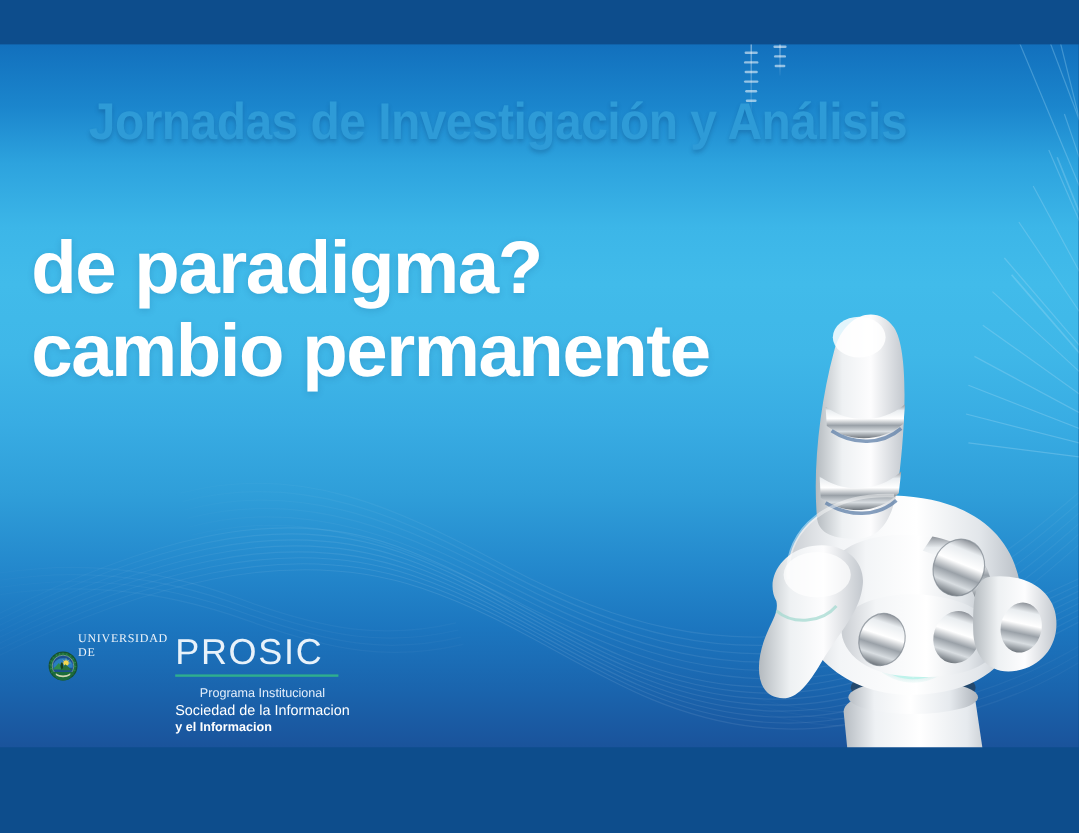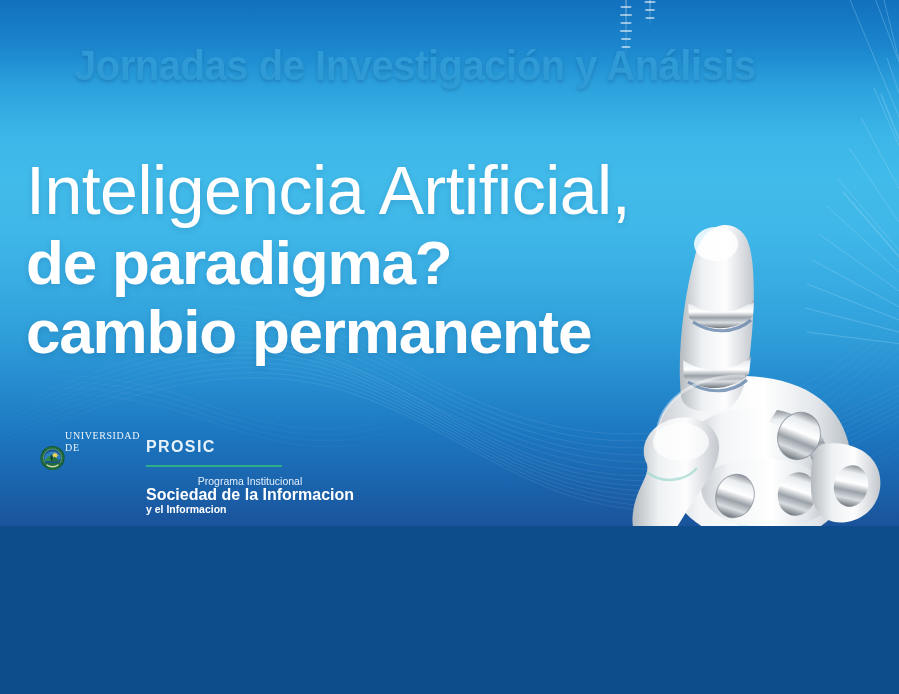--- a/index.html
+++ b/index.html
@@ -1,34 +1,35 @@
 <!DOCTYPE html>
 <html><head>
 <meta charset="utf-8">
 <style>
   html,body{margin:0;padding:0;background:#0d4d8c;}
   #poster{
     position:relative;
-    width:899px;height:526px;
+    width:899px;height:586px;
     overflow:hidden;
     font-family:"Liberation Sans", sans-serif;
     background:
       linear-gradient(180deg,
         #1270bd 0%,
         #1b86cd 9%,
         #2da3de 17%,
         #3cb6e8 26%,
         #41bbea 34%,
         #3fb7e8 44%,
         #38ace3 54%,
         #2f9ed9 64%,
         #2489cd 74%,
         #1c76bf 83%,
         #1a64ad 92%,
         #1a539b 100%);
+    margin-top: 37px;
   }
 
   
   .fan{position:absolute;top:-60px;right:-90px;width:360px;height:420px;opacity:.55;pointer-events:none;}
   .fan svg{width:100%;height:100%;display:block;}
 
   
   .ladder{position:absolute;pointer-events:none;}
   .ladder .stem{position:absolute;left:50%;top:0;width:1px;height:100%;
      background:linear-gradient(180deg,rgba(255,255,255,.55),rgba(255,255,255,.05));transform:translateX(-.5px);}
@@ -79,24 +80,24 @@
 
   
   .footer{position:absolute;left:40px;bottom:10px;display:flex;align-items:flex-start;gap:0;}
   .ucr{width:100px;display:flex;align-items:flex-start;}
   .ucr .seal{width:62px;height:62px;}
   .ucr .seal svg{width:100%;height:100%;display:block;}
   .ucr .u1{font-family:"Liberation Serif",serif;font-size:10px;letter-spacing:.6px;color:#eef4fa;margin-top:3px;line-height:12px;}
   .ucr .u2{font-family:"Liberation Serif",serif;font-size:17px;letter-spacing:.6px;color:#ffffff;line-height:19px;}
 
   .prosic{margin-left:6px;padding-top:8px;}
-  .prosic .pname{font-size:16px;letter-spacing:1.4px;color:#e8f2fa;font-weight:700;line-height:24px;}
+  .prosic .pname{font-size:30px;letter-spacing:1.4px;color:#e8f2fa;font-weight:400;line-height:24px;}
   .prosic .rule{width:136px;height:2px;background:#2fae8e;margin:6px 0 7px 0;}
   .prosic .l1{font-size:10.5px;color:#e3eefb;line-height:14px;font-weight:400;text-align:center;}
-  .prosic .l2{font-size:16px;color:#ffffff;line-height:14px;font-weight:bold;}
+  .prosic .l2{font-size:12px;color:#ffffff;line-height:14px;font-weight:normal;}
   .prosic .l3{font-size:10.5px;color:#ffffff;line-height:14px;font-weight:bold;}
 </style>
 </head>
 <body>
 
 <div id="poster">
 
   <div class="fan">
     <svg viewBox="0 0 360 420" preserveAspectRatio="none" aria-hidden="true">
       <g stroke="#9fd8f4" stroke-width="1" fill="none" opacity="0.6">
@@ -308,21 +309,20 @@
         <path d="M62 276 C 76 288, 100 286, 112 272" stroke="#9fd9cf" stroke-width="2.5" fill="none" opacity=".7"></path>
       </g>
 
       <path d="M72 250 C 68 206, 108 178, 160 180" stroke="#ffffff" stroke-width="3" fill="none" opacity=".45"></path>
     </svg>
   </div>
 
   <div class="kicker">Jornadas de Investigación y Análisis</div>
 
   <div class="headline">
-    <div class="h-light">Inteligencia Artificial,</div>
     <div class="h-bold">de paradigma?</div>
     <div class="h-bold">cambio permanente</div>
   </div>
 
   <div class="footer">
 
     <div class="ucr">
       <div class="seal">
         <svg viewBox="0 0 100 100" aria-hidden="true">
           <circle cx="50" cy="50" r="48" fill="#17502f"></circle>

